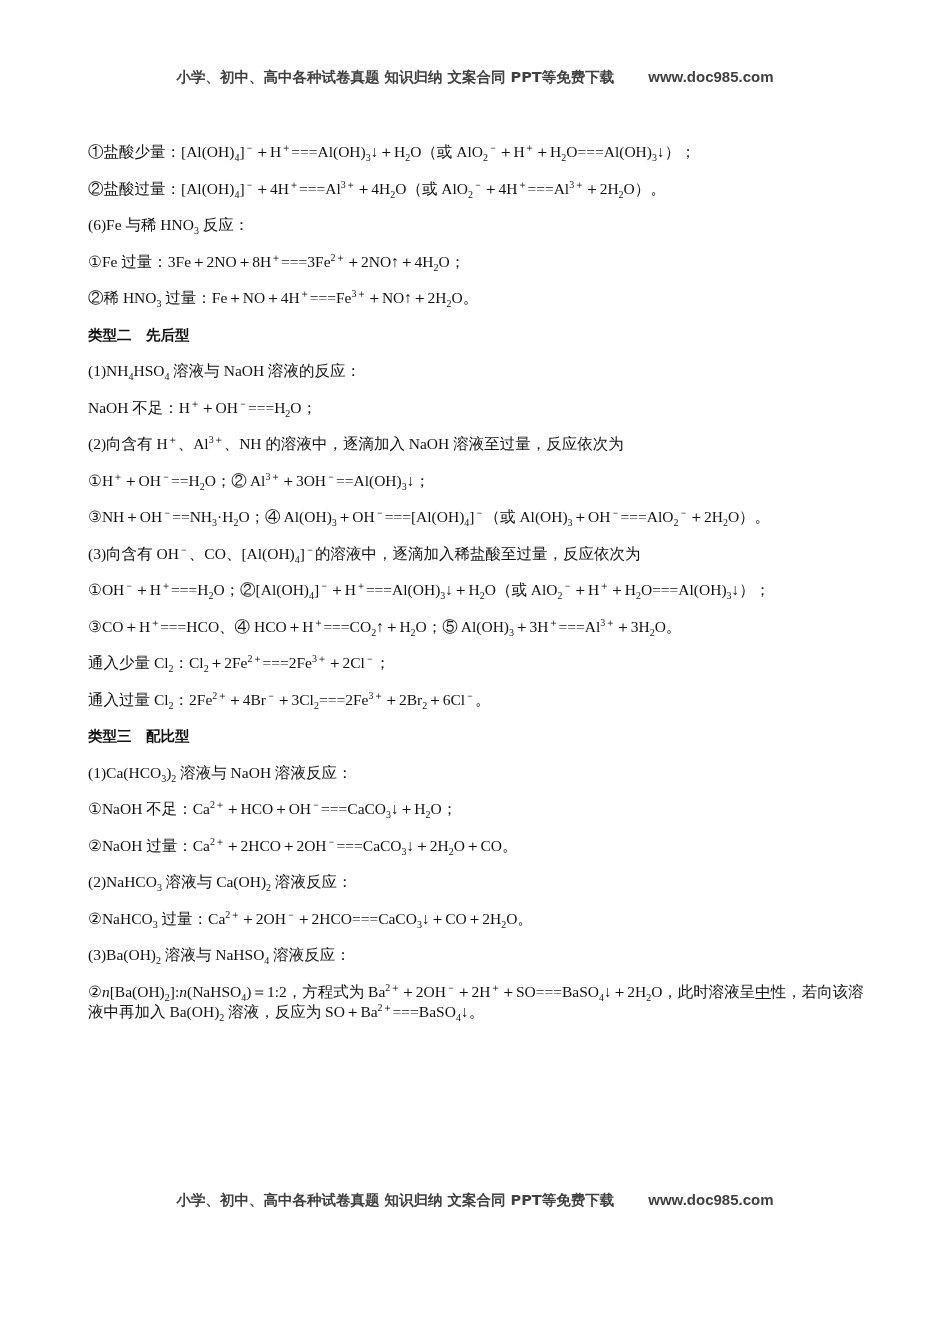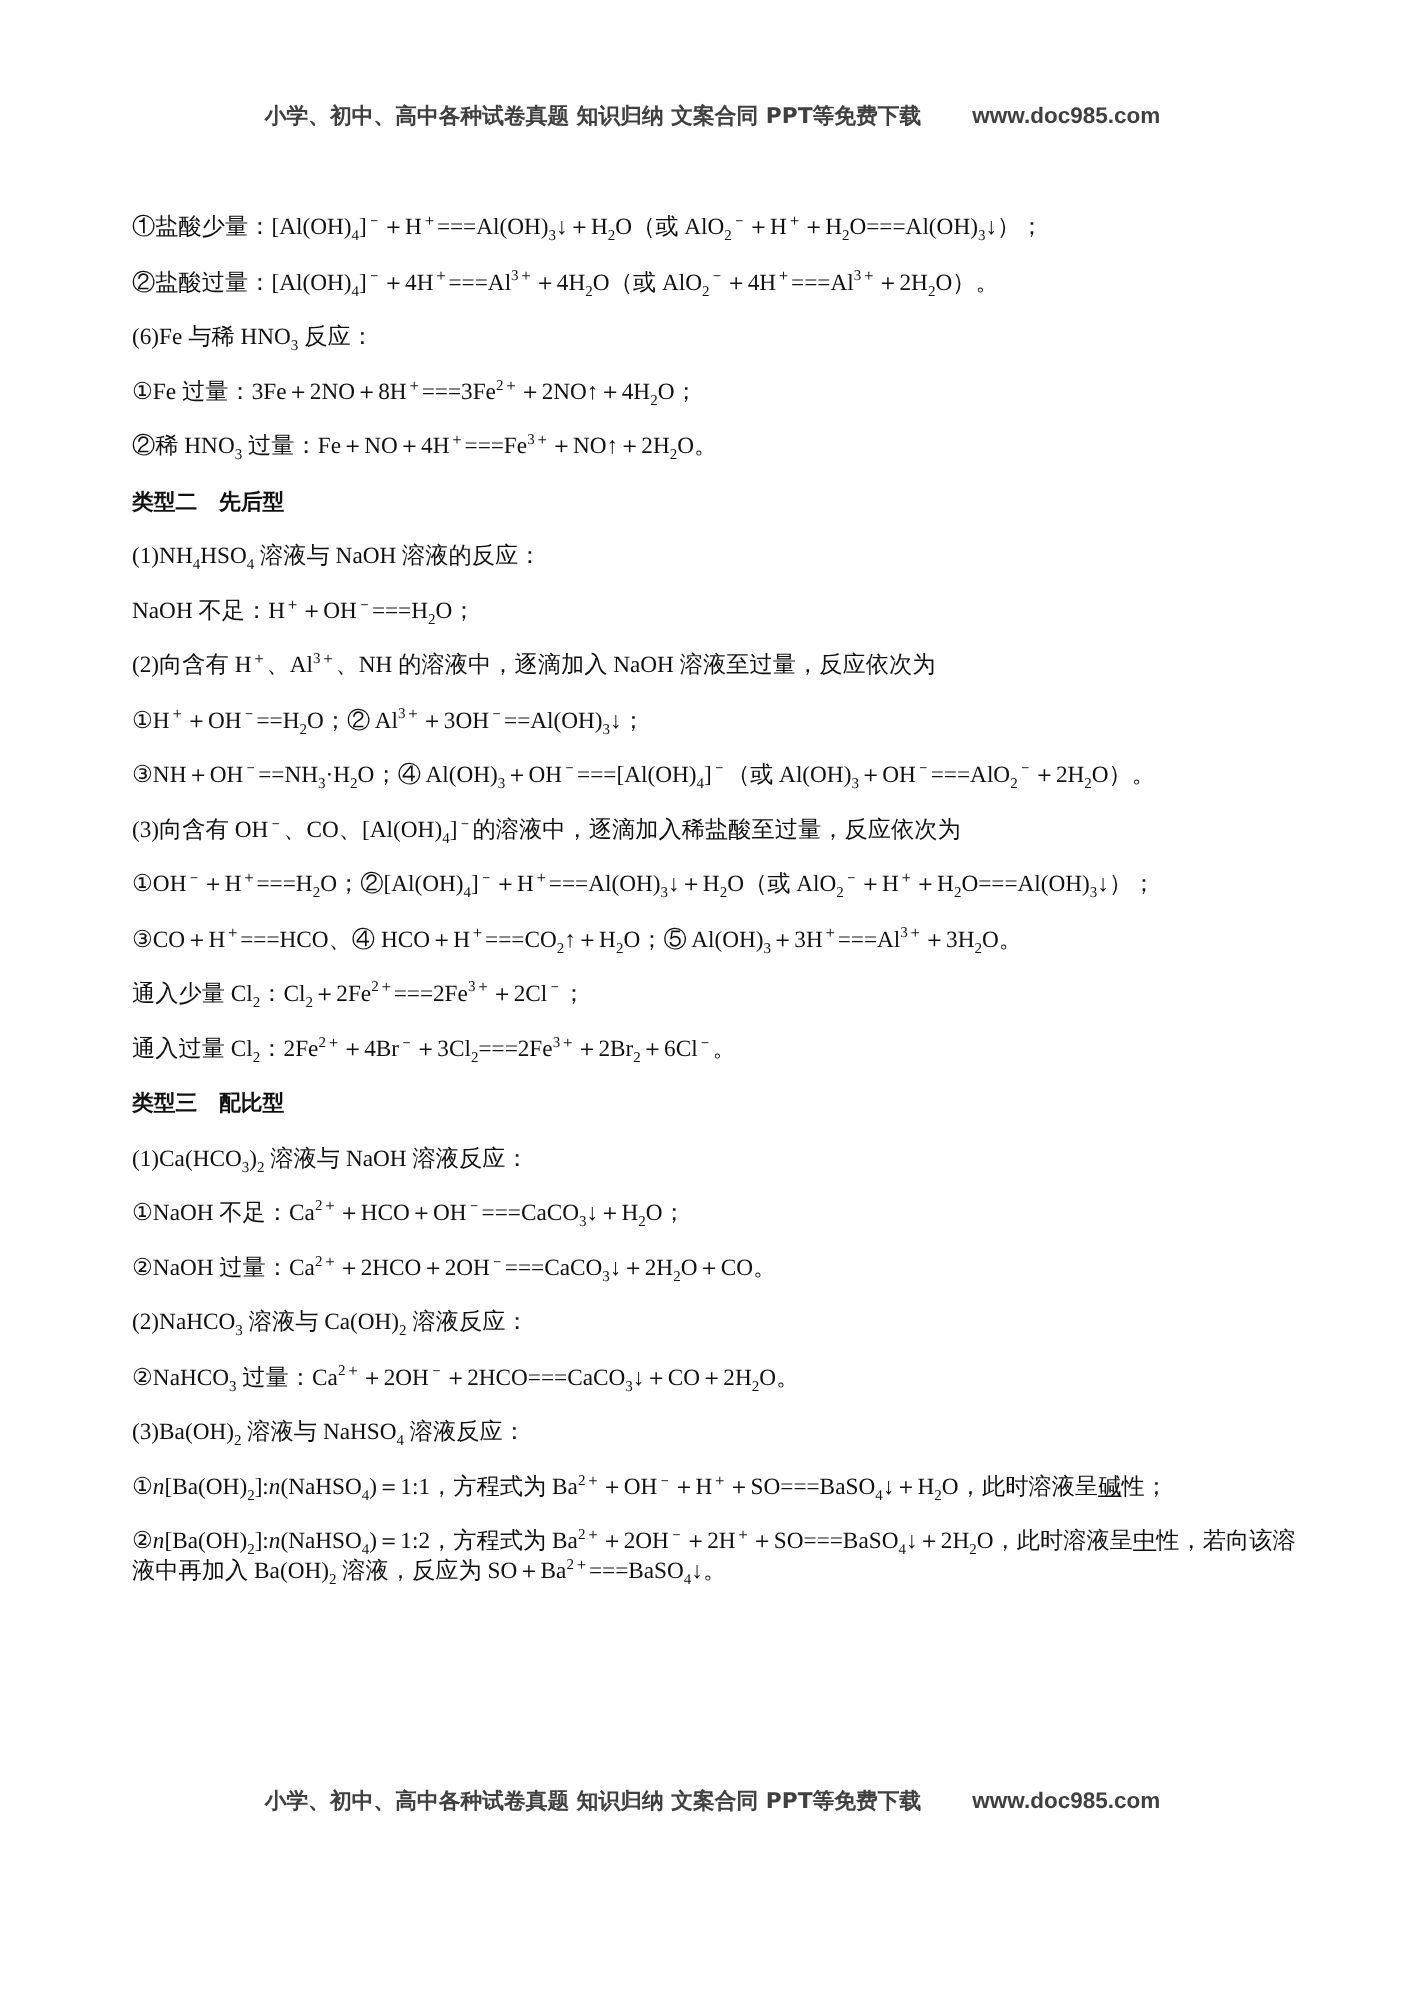--- a/index.html
+++ b/index.html
@@ -42,19 +42,18 @@
     <div class="line">③CO＋H<sup>＋</sup>===HCO、④ HCO＋H<sup>＋</sup>===CO<sub>2</sub>↑＋H<sub>2</sub>O；⑤ Al(OH)<sub>3</sub>＋3H<sup>＋</sup>===Al<sup>3＋</sup>＋3H<sub>2</sub>O。</div>
     <div class="line">通入少量 Cl<sub>2</sub>：Cl<sub>2</sub>＋2Fe<sup>2＋</sup>===2Fe<sup>3＋</sup>＋2Cl<sup>－</sup>；</div>
     <div class="line">通入过量 Cl<sub>2</sub>：2Fe<sup>2＋</sup>＋4Br<sup>－</sup>＋3Cl<sub>2</sub>===2Fe<sup>3＋</sup>＋2Br<sub>2</sub>＋6Cl<sup>－</sup>。</div>
     <div class="line heading">类型三　配比型</div>
     <div class="line">(1)Ca(HCO<sub>3</sub>)<sub>2</sub> 溶液与 NaOH 溶液反应：</div>
     <div class="line">①NaOH 不足：Ca<sup>2＋</sup>＋HCO＋OH<sup>－</sup>===CaCO<sub>3</sub>↓＋H<sub>2</sub>O；</div>
     <div class="line">②NaOH 过量：Ca<sup>2＋</sup>＋2HCO＋2OH<sup>－</sup>===CaCO<sub>3</sub>↓＋2H<sub>2</sub>O＋CO。</div>
     <div class="line">(2)NaHCO<sub>3</sub> 溶液与 Ca(OH)<sub>2</sub> 溶液反应：</div>
     <div class="line">②NaHCO<sub>3</sub> 过量：Ca<sup>2＋</sup>＋2OH<sup>－</sup>＋2HCO===CaCO<sub>3</sub>↓＋CO＋2H<sub>2</sub>O。</div>
     <div class="line">(3)Ba(OH)<sub>2</sub> 溶液与 NaHSO<sub>4</sub> 溶液反应：</div>
-    <div class="line">①<span class="i">n</span>[Ba(OH)<sub>2</sub>]:<span class="i">n</span>(NaHSO<sub>4</sub>)＝1:1，方程式为 Ba<sup>2＋</sup>＋OH<sup>－</sup>＋H<sup>＋</sup>＋SO===BaSO<sub>4</sub>↓＋H<sub>2</sub>O，此时溶液呈<span class="u">碱</span>性；</div>
     <div class="line wrap">②<span class="i">n</span>[Ba(OH)<sub>2</sub>]:<span class="i">n</span>(NaHSO<sub>4</sub>)＝1:2，方程式为 Ba<sup>2＋</sup>＋2OH<sup>－</sup>＋2H<sup>＋</sup>＋SO===BaSO<sub>4</sub>↓＋2H<sub>2</sub>O，此时溶液呈<span class="u">中</span>性，若向该溶液中再加入 Ba(OH)<sub>2</sub> 溶液，反应为 SO＋Ba<sup>2＋</sup>===BaSO<sub>4</sub>↓。</div>
   </div>
 
 <div class="banner banner-bottom">
   <span>小学、初中、高中各种试卷真题  知识归纳  文案合同  PPT等免费下载</span><span class="url">www.doc985.com</span>
 </div>
 
 </body></html>

